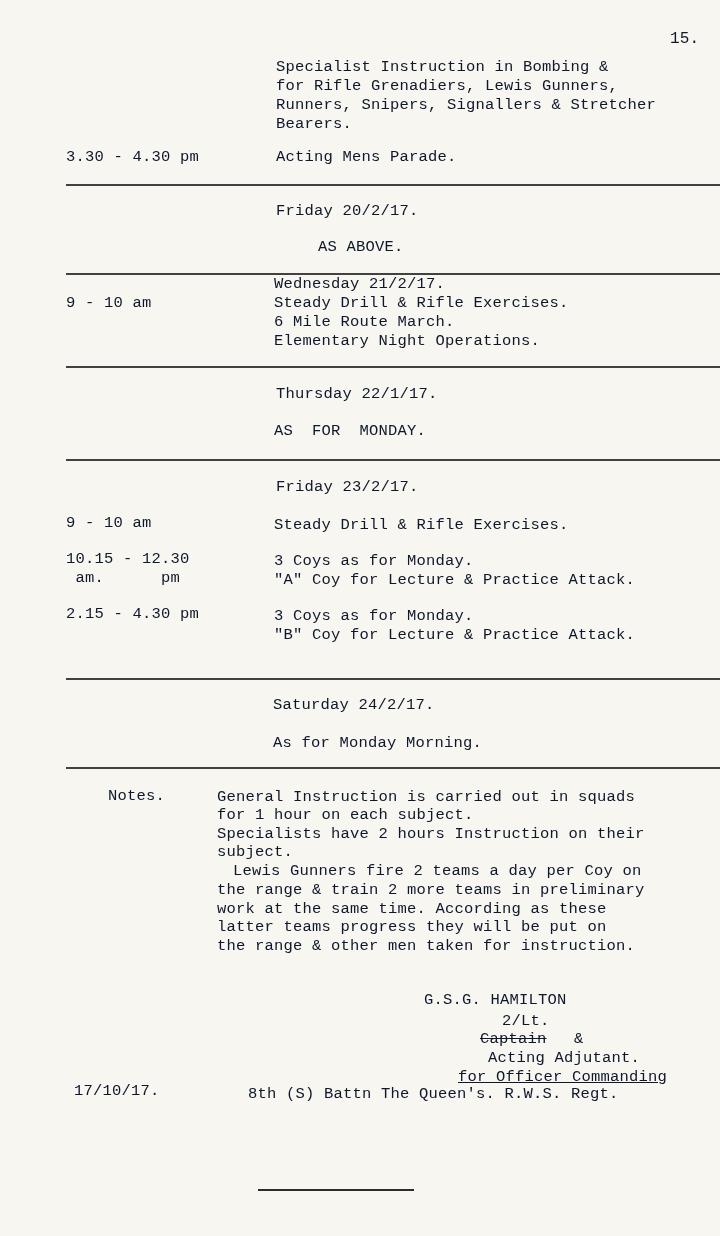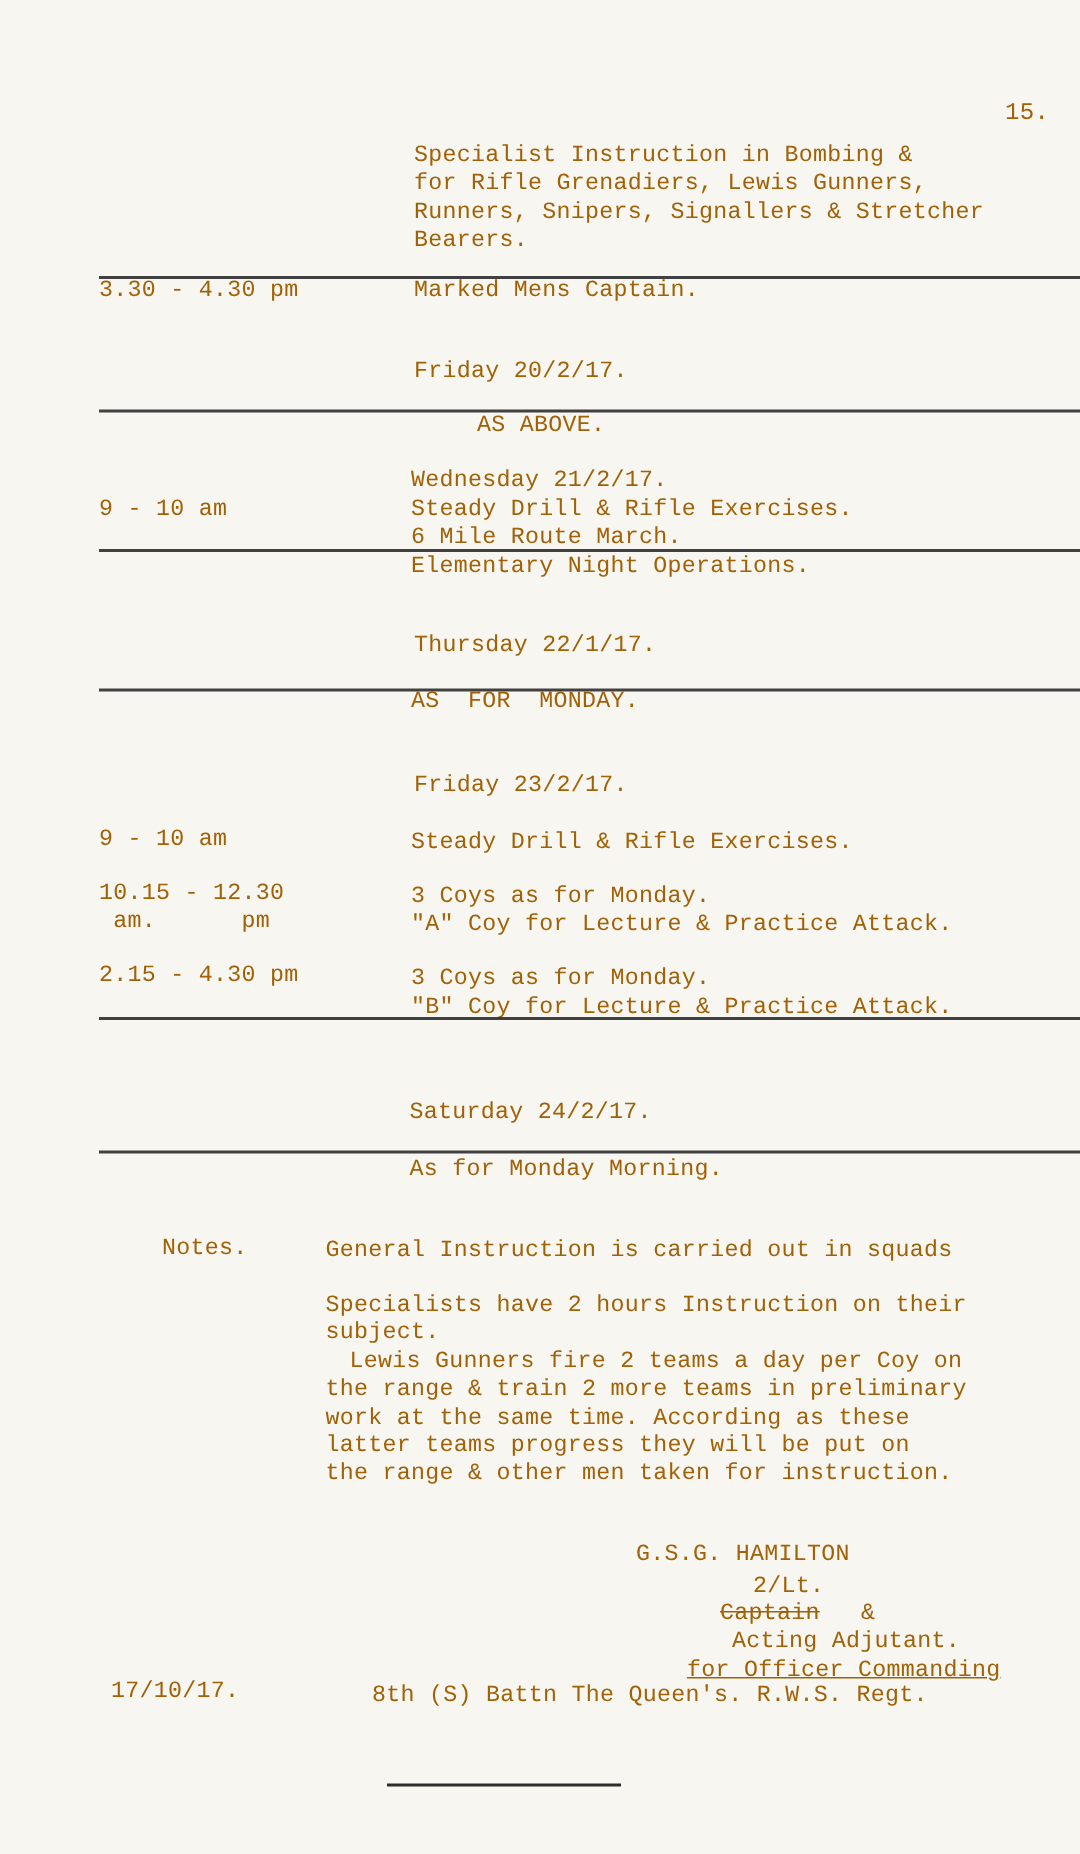--- a/index.html
+++ b/index.html
@@ -4,21 +4,21 @@
   <style>
     html, body { margin: 0; padding: 0; }
     body {
       width: 720px; height: 1236px; overflow: hidden;
       background: #f7f6f1;
       font-family: "Liberation Mono", "DejaVu Sans Mono", monospace;
       color: #3a3a3a;
       position: relative;
     }
     .page { position: absolute; left: 0; top: 0; width: 720px; height: 1236px; }
-    .t { position: absolute; font-size: 15.5px; line-height: 19px; white-space: pre; letter-spacing: 0.2px; color: #a16207; margin-top: 36px; }
+    .t { position: absolute; font-size: 15.5px; line-height: 19px; white-space: pre; letter-spacing: 0.2px; color: #0f172a; }
     .rule {
       position: absolute; left: 66px; right: 0; height: 2px;
       background: #2d2d2d; opacity: 0.9;
     }
     .page-num { left: 670px; top: 30px; font-size: 16px; }
     .strike { text-decoration: line-through; }
     .short-rule { position: absolute; left: 258px; top: 1189px; width: 156px; height: 2px; background: #2d2d2d; }
   </style>
 </head>
 <body>
@@ -26,21 +26,21 @@
 <div class="page">
 
   <div class="t page-num">15.</div>
 
   <div class="t" style="left:276px; top:58px;">Specialist Instruction in Bombing &amp;</div>
   <div class="t" style="left:276px; top:77px;">for Rifle Grenadiers, Lewis Gunners,</div>
   <div class="t" style="left:276px; top:96px;">Runners, Snipers, Signallers &amp; Stretcher</div>
   <div class="t" style="left:276px; top:115px;">Bearers.</div>
 
   <div class="t" style="left:66px; top:148px;">3.30 - 4.30 pm</div>
-  <div class="t" style="left:276px; top:148px;">Marked Mens Captain.</div>
+  <div class="t" style="left:276px; top:148px;">Acting Mens Parade.</div>
 
   <div class="rule" style="top:184px;"></div>
 
   <div class="t" style="left:276px; top:202px;">Friday 20/2/17.</div>
   <div class="t" style="left:318px; top:238px;">AS ABOVE.</div>
 
   <div class="rule" style="top:273px;"></div>
 
   <div class="t" style="left:274px; top:275px;">Wednesday 21/2/17.</div>
   <div class="t" style="left:66px; top:294px;">9 - 10 am</div>
@@ -71,20 +71,21 @@
 
   <div class="rule" style="top:678px;"></div>
 
   <div class="t" style="left:273px; top:696px;">Saturday 24/2/17.</div>
   <div class="t" style="left:273px; top:734px;text-align:center;">As for Monday Morning.</div>
 
   <div class="rule" style="top:767px;"></div>
 
   <div class="t" style="left:108px; top:787px;">Notes.</div>
   <div class="t" style="left:217px; top:788px;">General Instruction is carried out in squads</div>
+  <div class="t" style="left:217px; top:806px;">for 1 hour on each subject.</div>
   <div class="t" style="left:217px; top:825px;">Specialists have 2 hours Instruction on their</div>
   <div class="t" style="left:217px; top:843px;">subject.</div>
   <div class="t" style="left:233px; top:862px;text-align:right;">Lewis Gunners fire 2 teams a day per Coy on</div>
   <div class="t" style="left:217px; top:881px;">the range &amp; train 2 more teams in preliminary</div>
   <div class="t" style="left:217px; top:900px;">work at the same time. According as these</div>
   <div class="t" style="left:217px; top:918px;">latter teams progress they will be put on</div>
   <div class="t" style="left:217px; top:937px;">the range &amp; other men taken for instruction.</div>
 
   <div class="t" style="left:424px; top:991px;">G.S.G. HAMILTON</div>
   <div class="t" style="left:502px; top:1012px;">2/Lt.</div>

